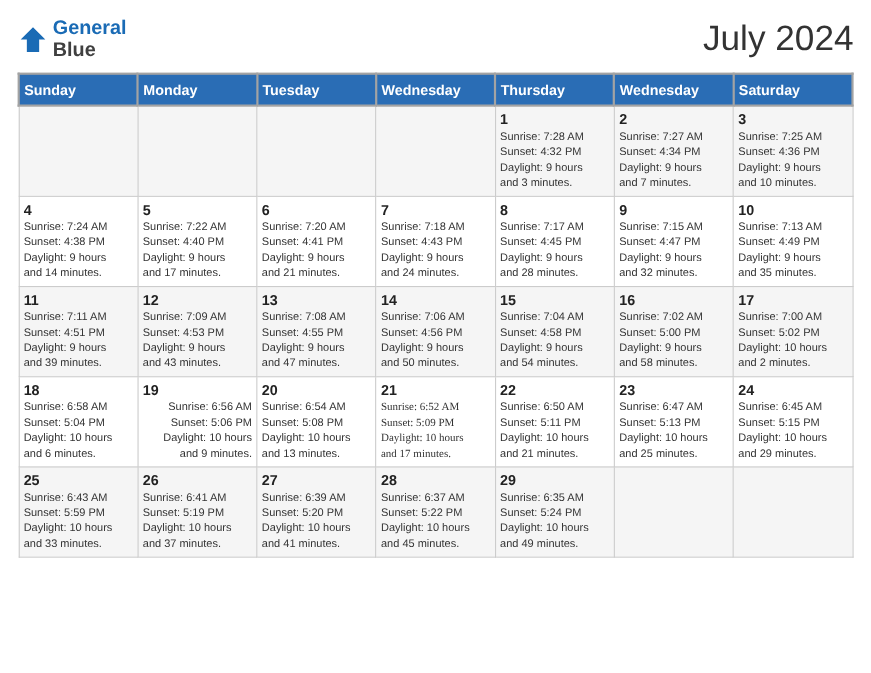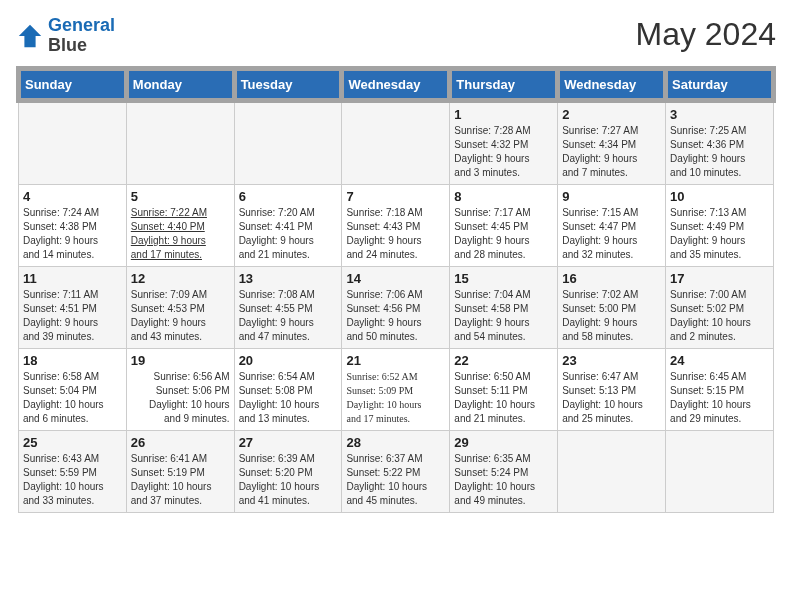--- a/index.html
+++ b/index.html
@@ -52,21 +52,21 @@
       border-collapse: collapse;
       font-size: 11px;
     }
     thead tr th {
       background-color: #2a6db5;
       color: #fff;
       padding: 6px 4px;
       text-align: left;
       font-size: 13px;
       font-weight: bold;
-      border: 5px solid #a3a3a3;
+      border: 2px solid #a3a3a3;
     }
     tbody tr td {
       border: 1px solid #ccc;
       vertical-align: top;
       padding: 4px;
       height: 80px;
       width: 108px;
     }
     tbody tr:nth-child(odd) td {
       background-color: #f5f5f5;
@@ -96,21 +96,21 @@
   <div class="logo">
     <svg class="logo-icon" viewBox="0 0 40 40">
       <polygon points="20,4 36,20 28,20 28,36 12,36 12,20 4,20" fill="#1a6bb5"></polygon>
     </svg>
     <div class="logo-text">
       <div><span>General</span></div>
       <div style="color:#404040">Blue</div>
     </div>
   </div>
   <div class="title-area">
-    <div class="month-title">May 2024</div>
+    <div class="month-title">July 2024</div>
   </div>
 </div>
 
 <table>
   <thead>
     <tr>
     <th>Sunday</th>
         <th>Monday</th>
         <th>Tuesday</th>
         <th>Wednesday</th>
@@ -150,21 +150,21 @@
       <tr>
         <td>
           <div class="day-number">4</div>
           <div class="day-info" style="white-space: pre-line;">Sunrise: 7:24 AM
 Sunset: 4:38 PM
 Daylight: 9 hours
 and 14 minutes.</div>
         </td>
         <td>
           <div class="day-number">5</div>
-          <div class="day-info" style="white-space: pre-line; text-decoration: underline;">Sunrise: 7:22 AM
+          <div class="day-info" style="white-space: pre-line;">Sunrise: 7:22 AM
 Sunset: 4:40 PM
 Daylight: 9 hours
 and 17 minutes.</div>
         </td>
         <td>
           <div class="day-number">6</div>
           <div class="day-info" style="white-space: pre-line;">Sunrise: 7:20 AM
 Sunset: 4:41 PM
 Daylight: 9 hours
 and 21 minutes.</div>

